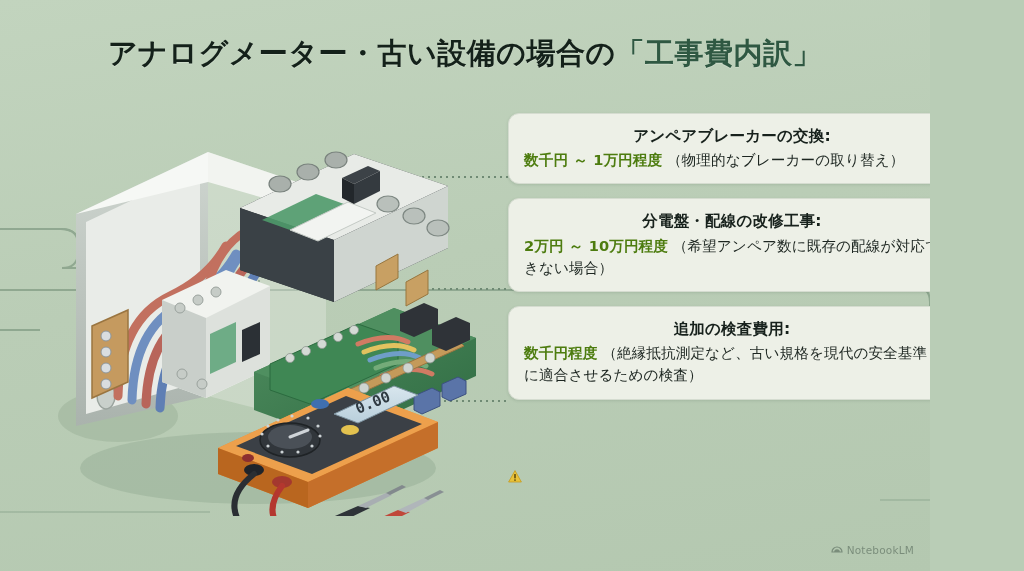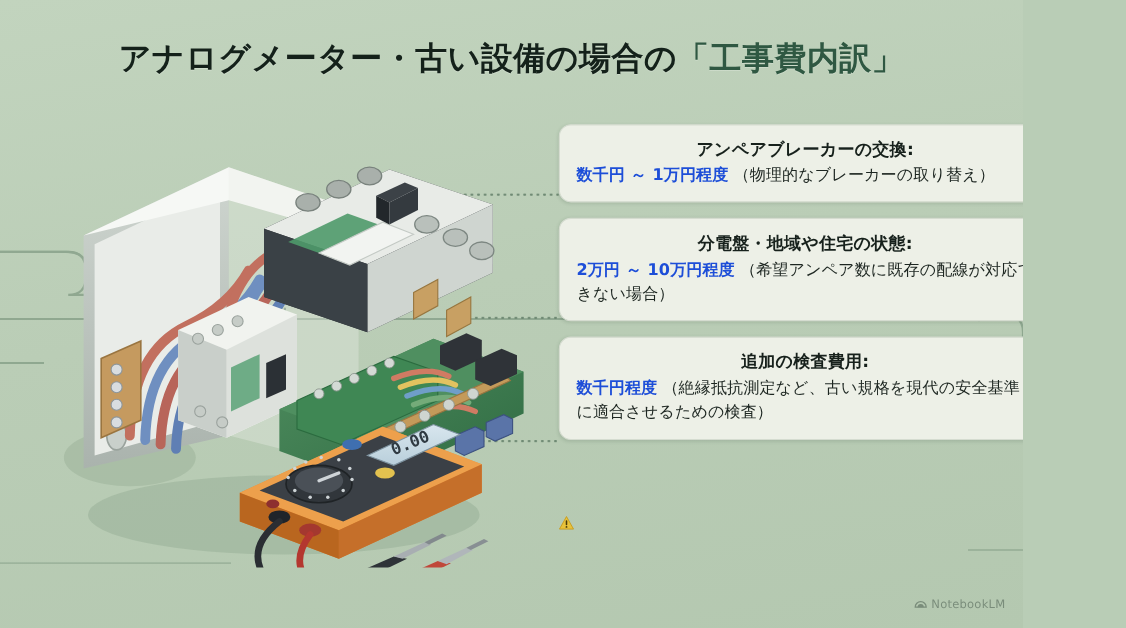--- a/index.html
+++ b/index.html
@@ -78,21 +78,21 @@
     letter-spacing: 0.2px;
     text-align: center;
   }
   .card-body {
     font-size: 14.6px;
     color: #1d2621;
     line-height: 1.52;
     letter-spacing: 0.1px;
   }
   .price {
-    color: #1d4ed8;
+    color: #4d7c0f;
     font-weight: 700;
     margin-top: 36px;
   }
 
   
   .note {
     position: absolute;
     left: 508px;
     top: 466px;
     width: 452px;
@@ -372,21 +372,21 @@
 
     <div class="card">
       <div class="card-title">アンペアブレーカーの交換:</div>
       <div class="card-body">
         <span class="price">数千円 ～ 1万円程度</span>
         <span>（物理的なブレーカーの取り替え）</span>
       </div>
     </div>
 
     <div class="card">
-      <div class="card-title">分電盤・地域や住宅の状態:</div>
+      <div class="card-title">分電盤・配線の改修工事:</div>
       <div class="card-body">
         <span class="price">2万円 ～ 10万円程度</span>
         <span>（希望アンペア数に既存の配線が対応できない場合）</span>
       </div>
     </div>
 
     <div class="card">
       <div class="card-title">追加の検査費用:</div>
       <div class="card-body">
         <span class="price">数千円程度</span>

